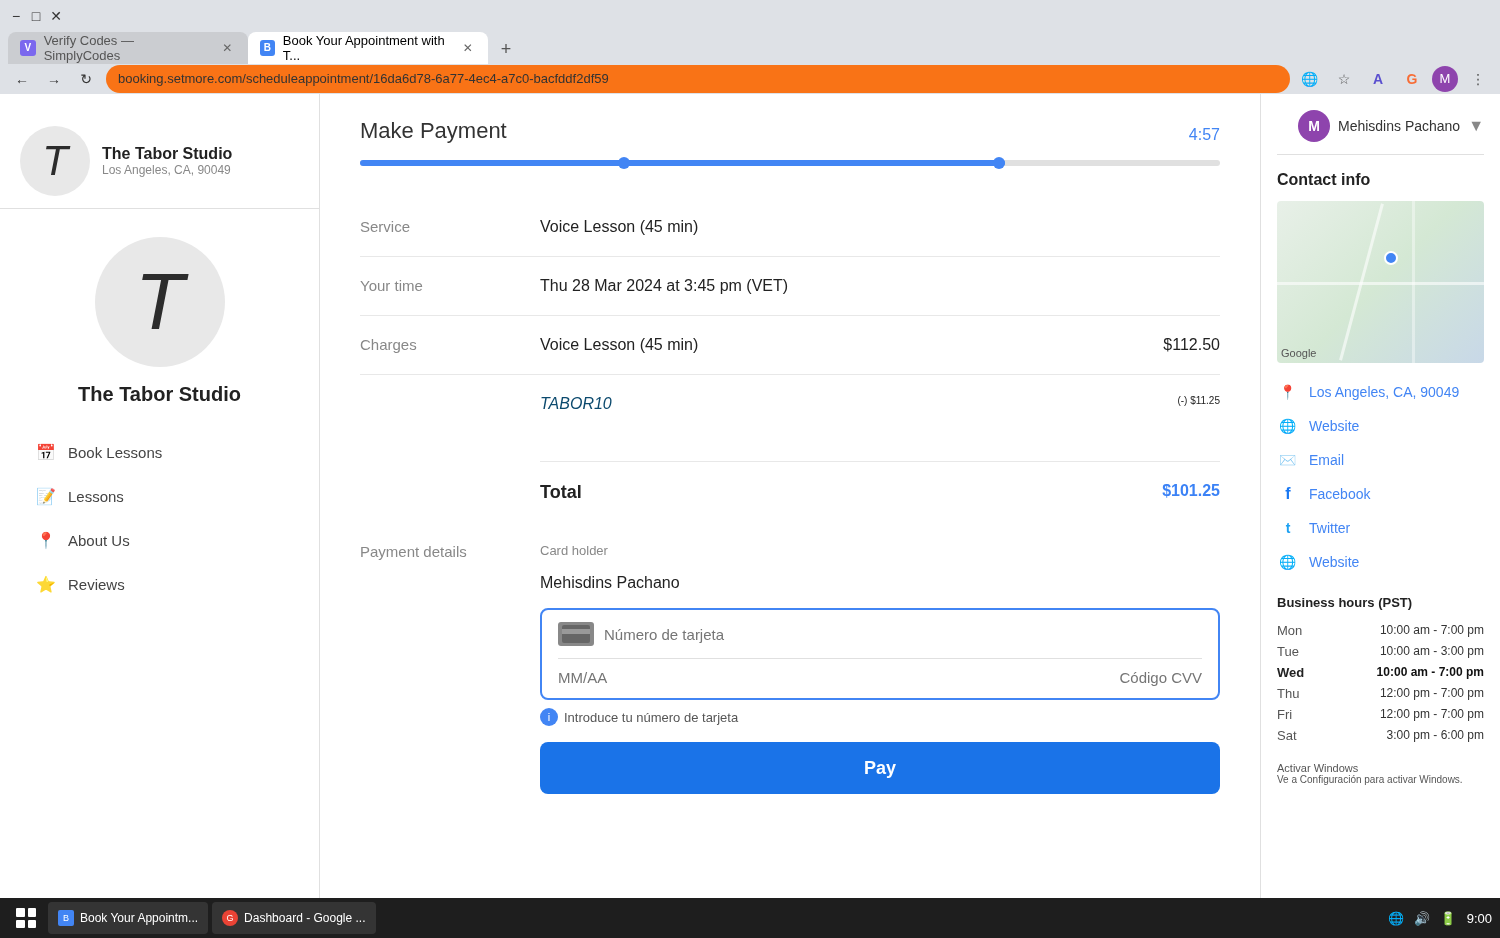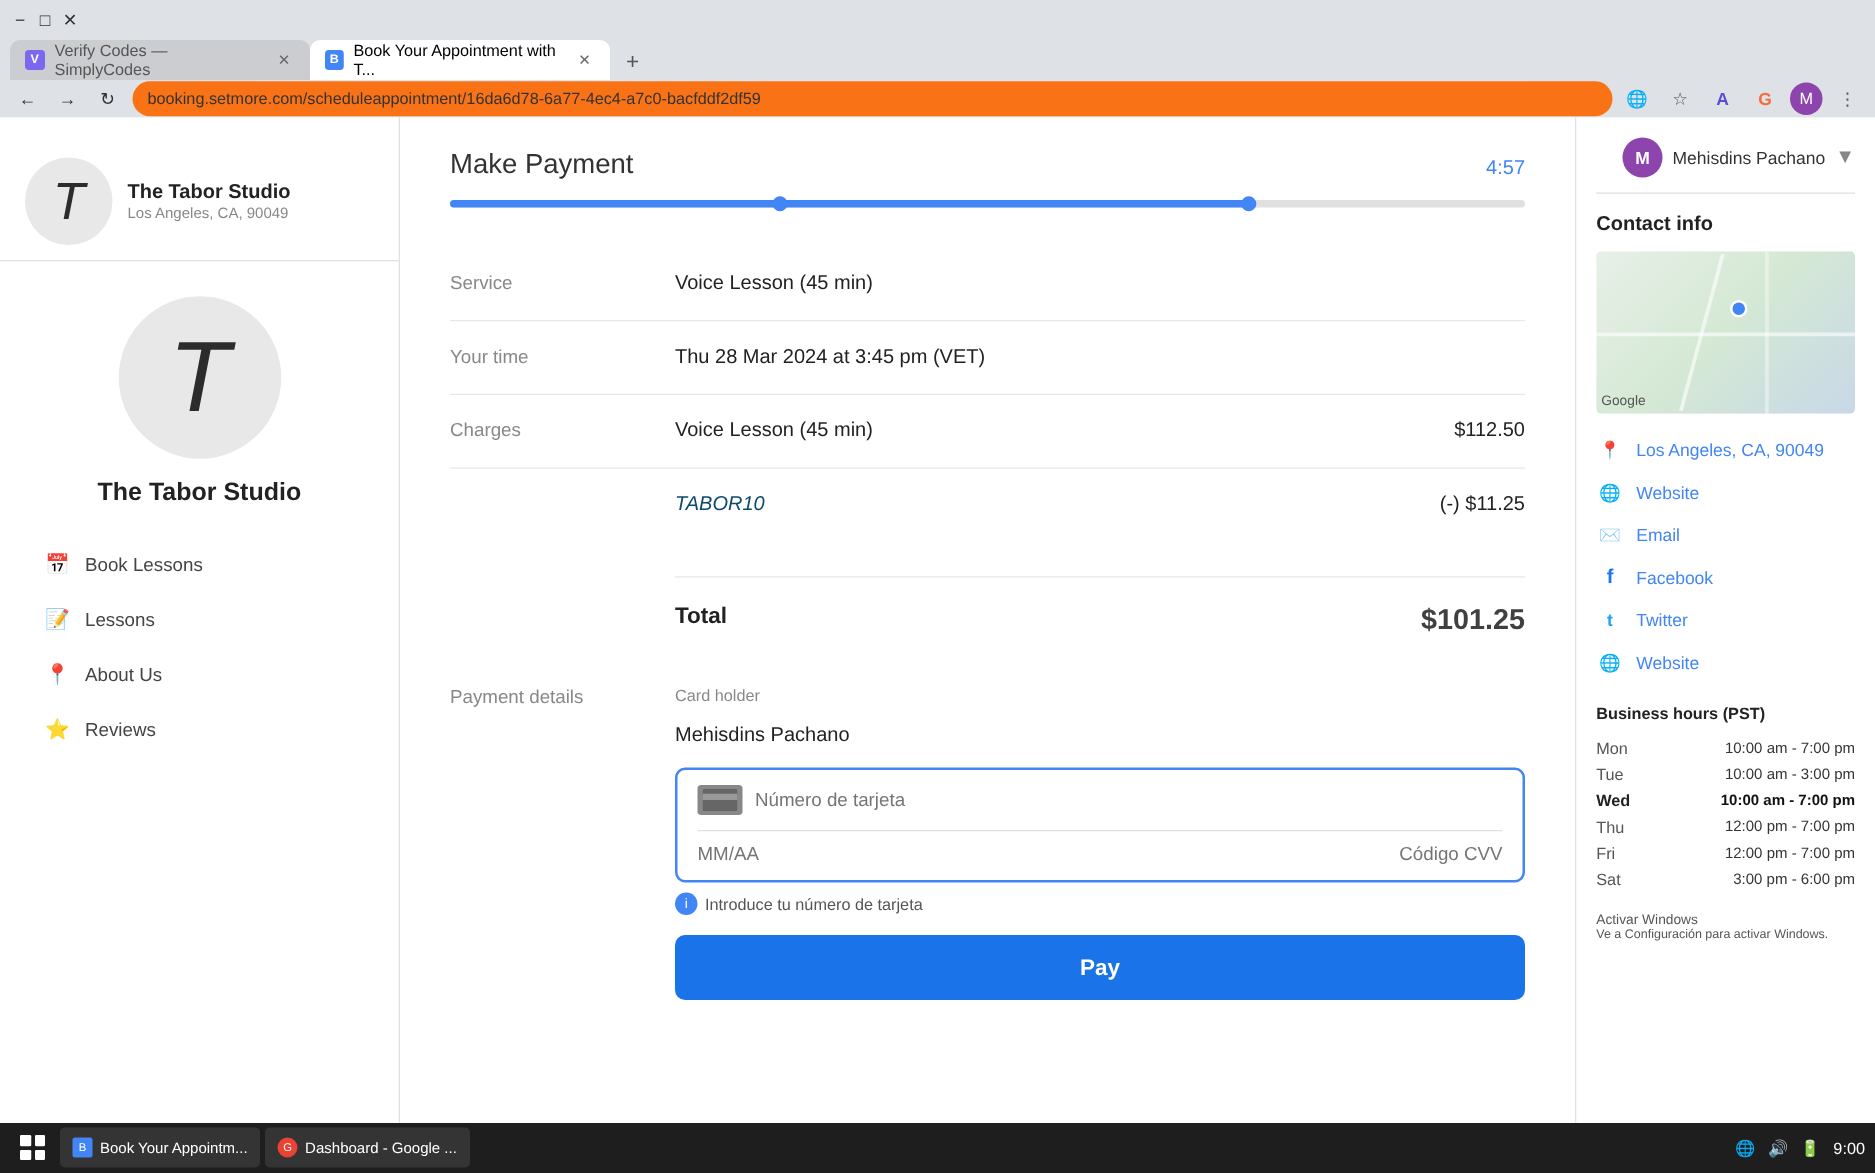--- a/index.html
+++ b/index.html
@@ -54,44 +54,44 @@
     .detail-label { width: 140px; color: #888; font-size: 15px; flex-shrink: 0; }
     .detail-value { flex: 1; }
     .detail-value .main-val { font-size: 16px; color: #222; }
 
     .charges-row { display: flex; justify-content: space-between; align-items: center; width: 100%; }
     .charge-item { font-size: 16px; color: #222; }
     .charge-amount { font-size: 16px; color: #222; }
 
     .discount-row { display: flex; justify-content: space-between; width: 100%; margin-bottom: 8px; }
     .discount-code { font-size: 16px; color: #0c4a6e; font-style: italic; }
-    .discount-amount { font-size: 16px; color: #222; }
+    .discount-amount { font-size: 10px; color: #222; }
 
     .total-row { display: flex; justify-content: space-between; width: 100%; margin-top: 8px; }
     .total-label { font-size: 18px; font-weight: 600; color: #222; }
-    .total-amount { font-size: 23px; font-weight: 600; color: #404040; }
+    .total-amount { font-size: 16px; font-weight: 600; color: #3b82f6; }
     .payment-label { width: 140px; color: #888; font-size: 15px; flex-shrink: 0; }
     .payment-content { flex: 1; }
     .card-holder-label { font-size: 13px; color: #888; margin-bottom: 16px; }
     .card-holder-name { font-size: 16px; color: #222; margin-bottom: 16px; }
     .card-input-box { border: 2px solid #4285f4; border-radius: 8px; padding: 12px 16px; }
     .card-number-row { display: flex; align-items: center; gap: 10px; margin-bottom: 12px; }
     .card-icon { width: 36px; height: 24px; background: #888; border-radius: 3px; display: flex; align-items: center; justify-content: center; color: white; font-size: 12px; }
     .card-number-input { flex: 1; font-size: 15px; color: #aaa; border: none; outline: none; background: transparent; }
     .card-row-divider { border-top: 1px solid #e0e0e0; margin-bottom: 10px; }
     .card-bottom-row { display: flex; justify-content: space-between; }
     .card-hint { display: flex; align-items: center; gap: 6px; margin-top: 8px; color: #555; font-size: 13px; }
     .hint-icon { width: 18px; height: 18px; background: #4285f4; border-radius: 50%; color: white; display: flex; align-items: center; justify-content: center; font-size: 11px; }
 
     .pay-btn { width: 100%; height: 52px; background: #1a73e8; border: none; border-radius: 8px; color: white; font-size: 18px; font-weight: 600; cursor: pointer; margin-top: 16px; }
 
     
     .right-panel { width: 240px; background: white; border-left: 1px solid #e0e0e0; padding: 16px; flex-shrink: 0; overflow-y: auto; }
     .contact-title { font-size: 16px; font-weight: 600; color: #222; margin-bottom: 12px; }
-    .map-container { width: 100%; height: 130px; background: #e5e5e5; border-radius: 4px; margin-bottom: 12px; position: relative; overflow: hidden; }
+    .map-container { width: 100%; height: 162px; background: #e5e5e5; border-radius: 4px; margin-bottom: 12px; position: relative; overflow: hidden; }
     .map-bg { width: 100%; height: 100%; background: linear-gradient(135deg, #e8f0e8 0%, #d4e8d4 50%, #c8d8e8 100%); }
     .map-pin { position: absolute; top: 35%; left: 55%; width: 14px; height: 14px; background: #4285f4; border-radius: 50%; border: 2px solid white; transform: translate(-50%, -50%); }
     .google-label { position: absolute; bottom: 4px; left: 4px; font-size: 11px; color: #555; }
     .contact-item { display: flex; align-items: center; gap: 10px; padding: 6px 0; cursor: pointer; }
     .contact-icon { width: 22px; height: 22px; display: flex; align-items: center; justify-content: center; color: #888; font-size: 14px; }
     .contact-link { color: #4285f4; font-size: 14px; text-decoration: none; }
     .business-hours-title { font-size: 13px; font-weight: 700; color: #222; margin-top: 16px; margin-bottom: 10px; }
     .hours-table { width: 100%; font-size: 13px; }
     .hours-row { display: flex; justify-content: space-between; padding: 3px 0; }
     .hours-day { color: #555; }

